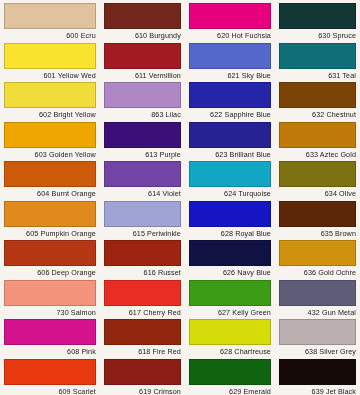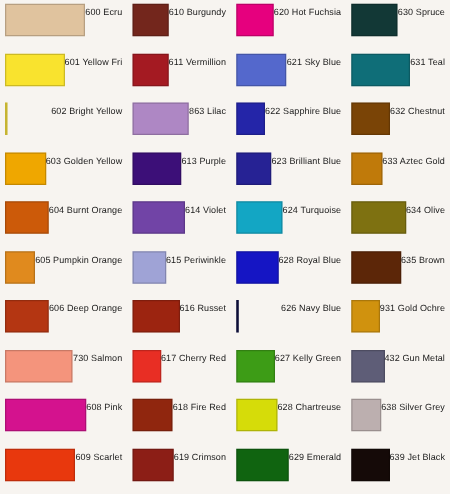--- a/index.html
+++ b/index.html
@@ -27,21 +27,22 @@
     grid-template-rows: repeat(10, 39.5px);
     column-gap: 0px;
     row-gap: 0px;
     width: 360px;
     height: 395px;
     padding: 3px 0 0 0;
     box-sizing: border-box;
   }
   .swatch-cell {
     display: flex;
-    align-items: flex-start;
+    flex-direction: column;
+    align-items: flex-end;
     justify-content: flex-start;
     box-sizing: border-box;
     padding: 0 4px;
   }
   .swatch-chip {
     width: 100%;
     height: 26px;
     box-sizing: border-box;
     border: 0.5px solid rgba(0,0,0,0.18);
   }
@@ -72,21 +73,21 @@
       <div class="swatch-cell">
         <div class="swatch-chip" style="background-color: rgb(230, 0, 126);"></div>
         <div class="swatch-label" style="color: rgb(26, 26, 26);">620 Hot Fuchsia</div>
       </div>
       <div class="swatch-cell">
         <div class="swatch-chip" style="background-color: rgb(18, 56, 54);"></div>
         <div class="swatch-label" style="color: rgb(26, 26, 26);">630 Spruce</div>
       </div>
       <div class="swatch-cell">
         <div class="swatch-chip" style="background-color: rgb(249, 227, 46);"></div>
-        <div class="swatch-label" style="color: rgb(26, 26, 26);">601 Yellow Fri</div>
+        <div class="swatch-label" style="color: rgb(26, 26, 26);">601 Yellow Wed</div>
       </div>
       <div class="swatch-cell">
         <div class="swatch-chip" style="background-color: rgb(164, 26, 34);"></div>
         <div class="swatch-label" style="color: rgb(26, 26, 26);">611 Vermillion</div>
       </div>
       <div class="swatch-cell">
         <div class="swatch-chip" style="background-color: rgb(84, 104, 204);"></div>
         <div class="swatch-label" style="color: rgb(26, 26, 26);">621 Sky Blue</div>
       </div>
       <div class="swatch-cell">
@@ -164,21 +165,21 @@
       <div class="swatch-cell">
         <div class="swatch-chip" style="background-color: rgb(156, 36, 16);"></div>
         <div class="swatch-label" style="color: rgb(26, 26, 26);">616 Russet</div>
       </div>
       <div class="swatch-cell">
         <div class="swatch-chip" style="background-color: rgb(17, 18, 68);"></div>
         <div class="swatch-label" style="color: rgb(26, 26, 26); margin-left: 34px;">626 Navy Blue</div>
       </div>
       <div class="swatch-cell">
         <div class="swatch-chip" style="background-color: rgb(208, 146, 14);"></div>
-        <div class="swatch-label" style="color: rgb(26, 26, 26);">931 Gold Ochre</div>
+        <div class="swatch-label" style="color: rgb(26, 26, 26);">636 Gold Ochre</div>
       </div>
       <div class="swatch-cell">
         <div class="swatch-chip" style="background-color: rgb(244, 148, 124);"></div>
         <div class="swatch-label" style="color: rgb(26, 26, 26);">730 Salmon</div>
       </div>
       <div class="swatch-cell">
         <div class="swatch-chip" style="background-color: rgb(232, 46, 36);"></div>
         <div class="swatch-label" style="color: rgb(26, 26, 26);">617 Cherry Red</div>
       </div>
       <div class="swatch-cell">

